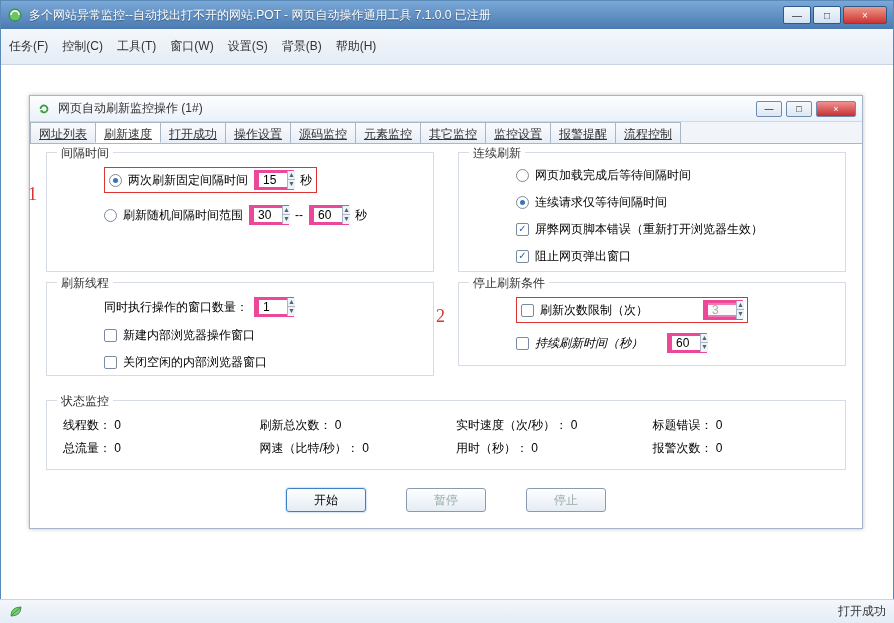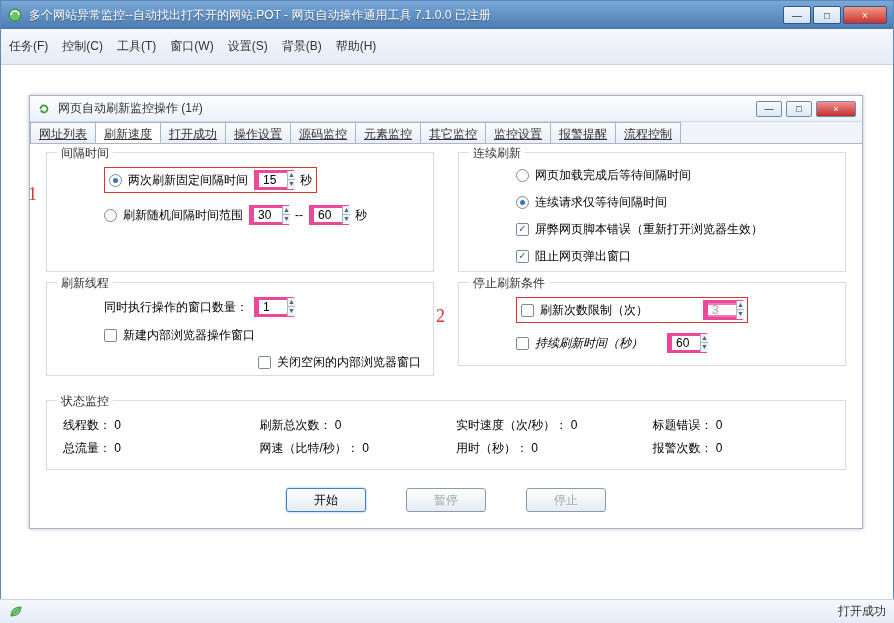--- a/index.html
+++ b/index.html
@@ -314,21 +314,21 @@
                   <span class="spin">
                       <div>▲</div>
                       <div>▼</div>
                     </span>
                 </span>
               </div>
               <div class="field-row">
                 <span class="check"></span>
                 <span>新建内部浏览器操作窗口</span>
               </div>
-              <div class="field-row" style="margin-bottom:0;justify-content:flex-end;">
+              <div class="field-row" style="margin-bottom:0;">
                 <span class="check"></span>
                 <span>关闭空闲的内部浏览器窗口</span>
               </div>
             </div>
           </div>
 
           <div style="flex:1; position:relative;">
             <div class="groupbox" style="height:120px;">
               <span class="legend">连续刷新</span>
               <div class="field-row">

